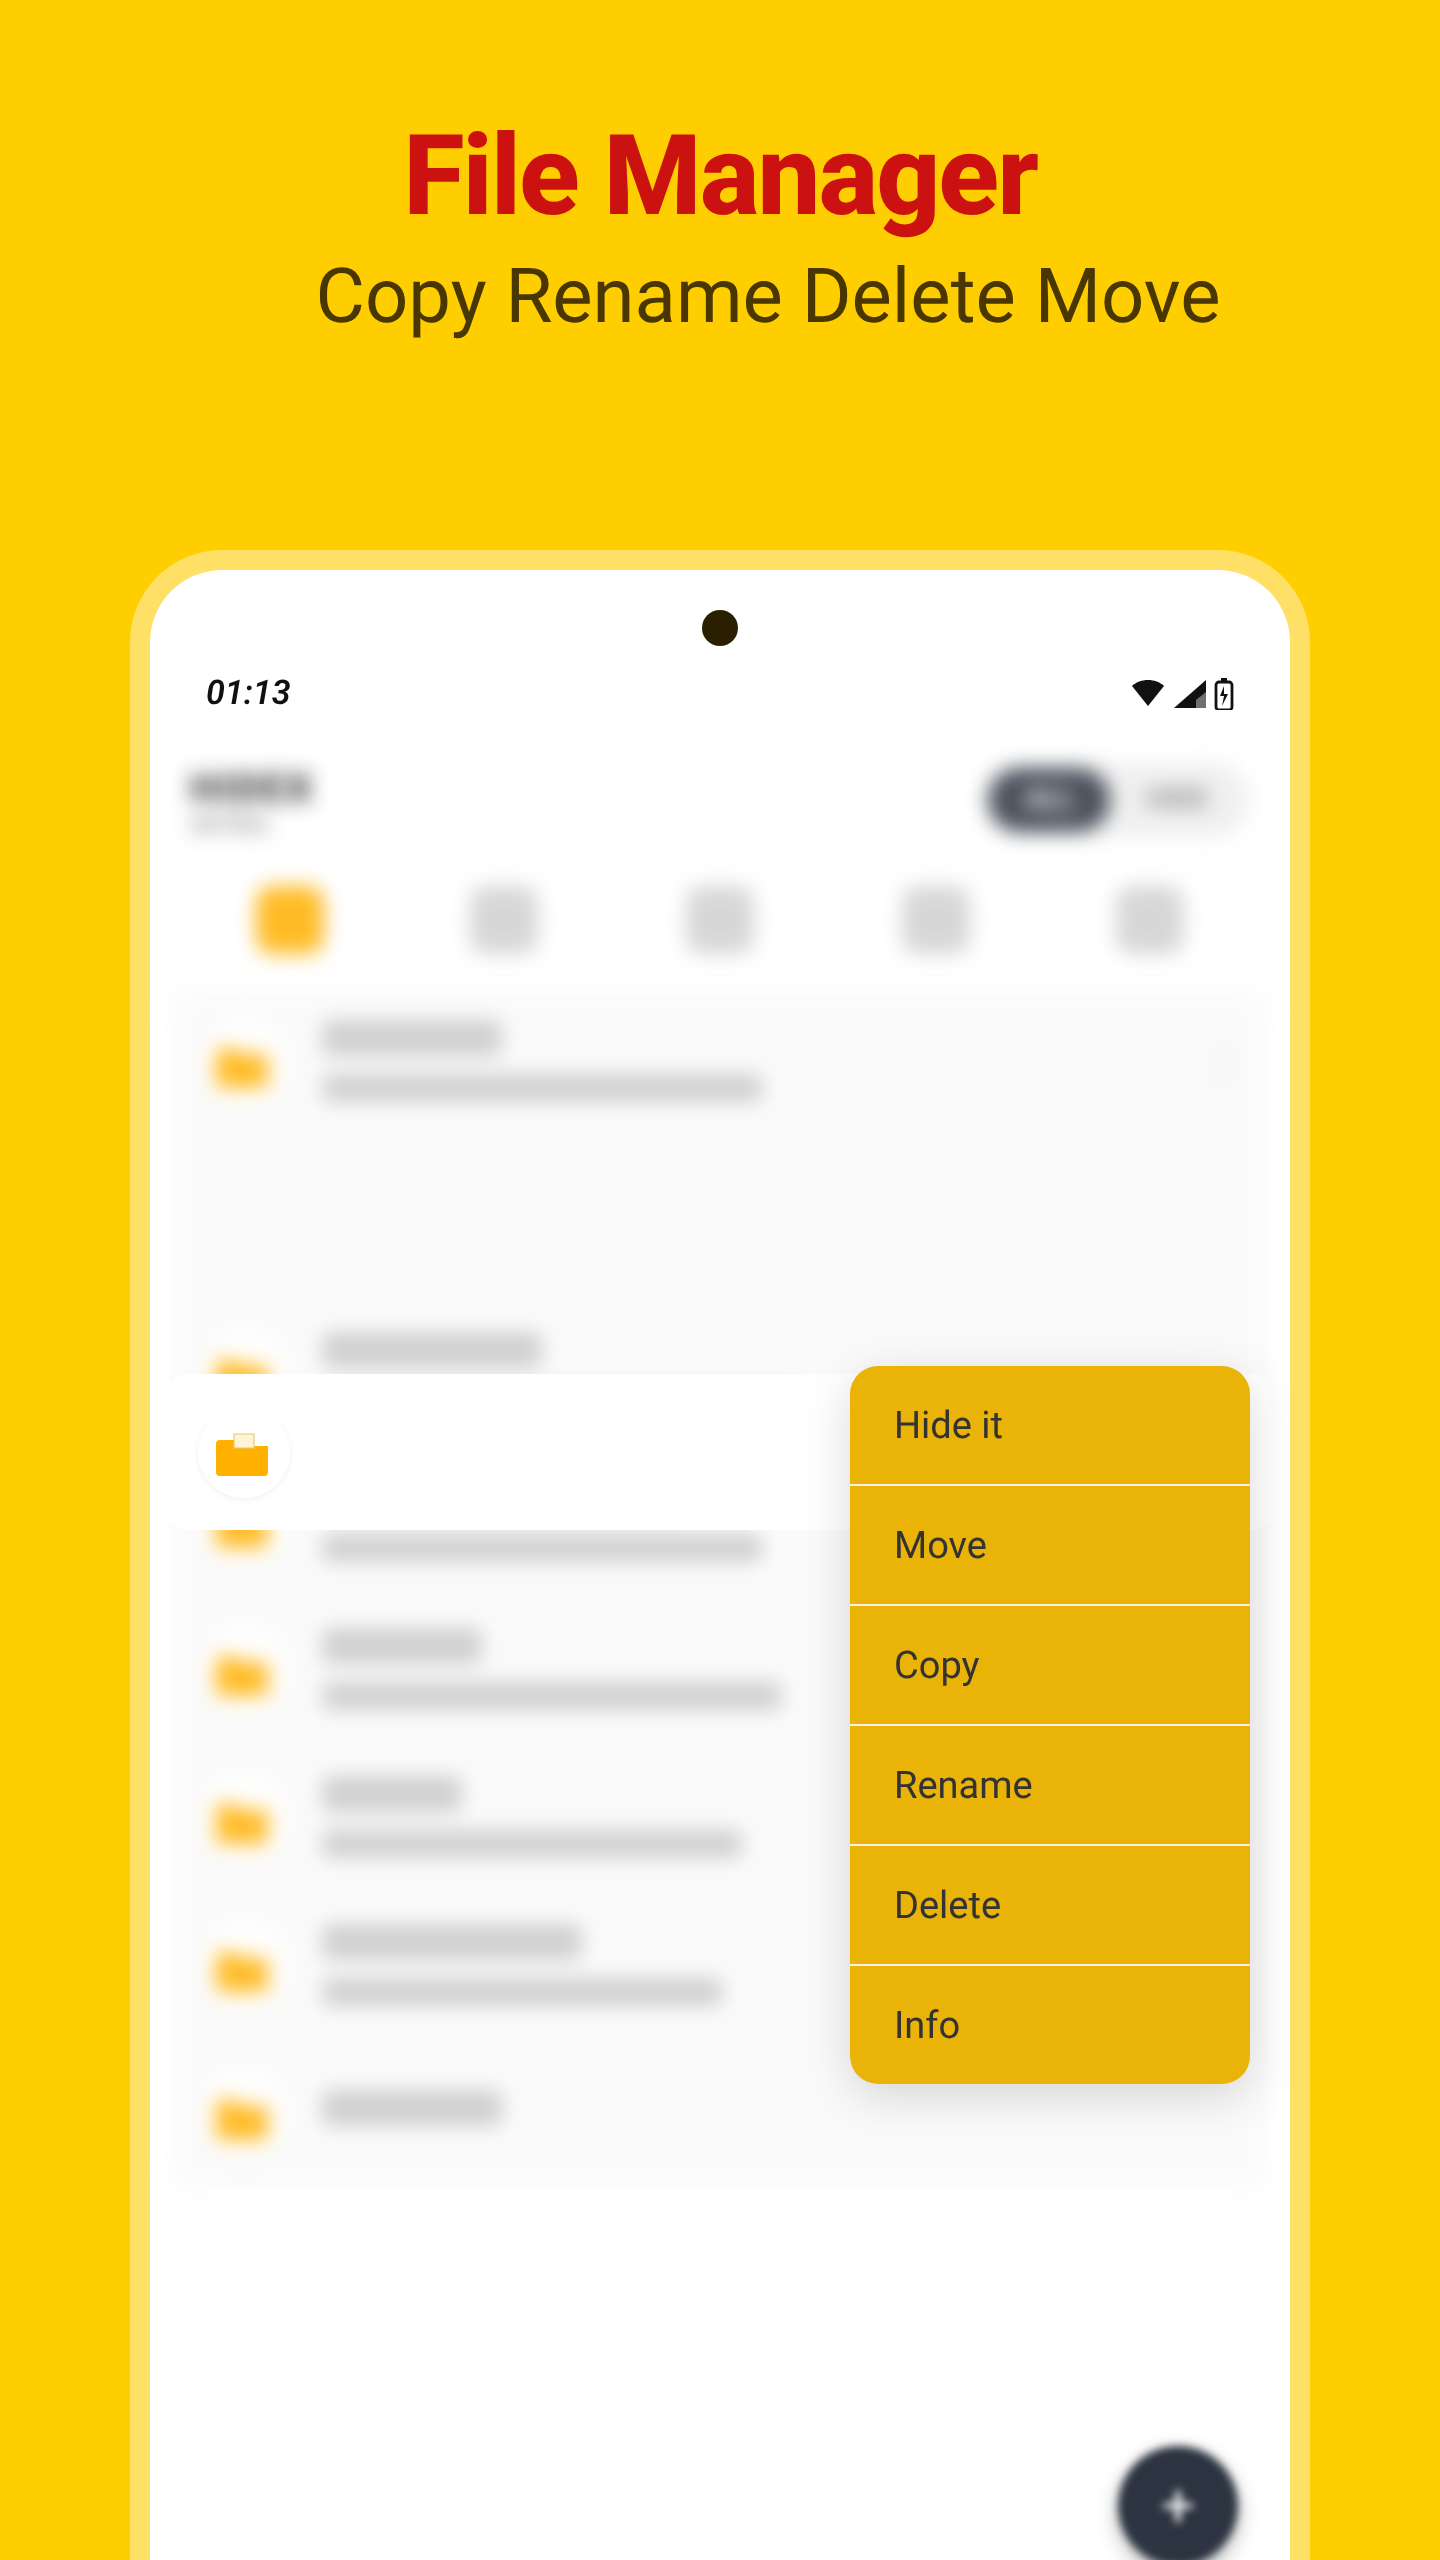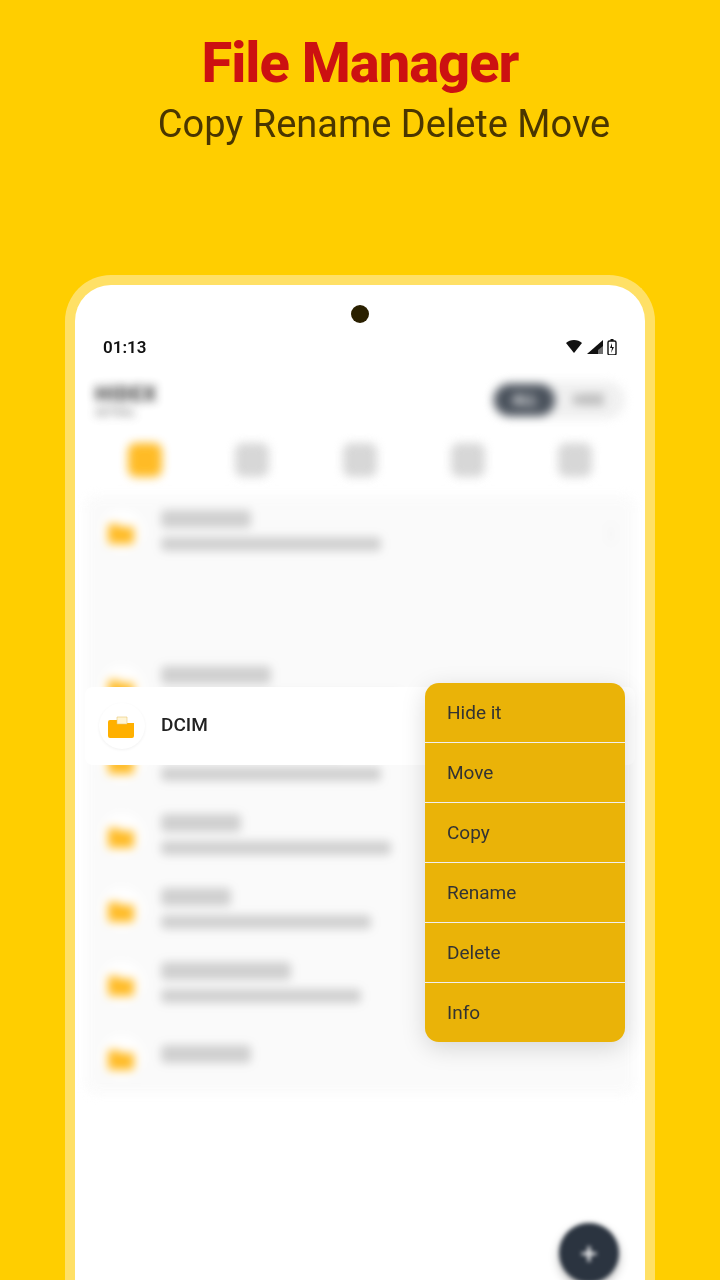--- a/index.html
+++ b/index.html
@@ -6,21 +6,21 @@
   body {
     width: 720px;
     height: 1280px;
     background: #ffce00;
     font-family: -apple-system, "Segoe UI", Roboto, sans-serif;
     overflow: hidden;
     position: relative;
   }
   .promo-header {
     text-align: center;
-    padding-top: 30px;
+    padding-top: 55px;
   }
   .promo-title {
     font-size: 56px;
     font-weight: 800;
     color: #cc1111;
     letter-spacing: -1px;
   }
   .promo-subtitle {
     font-size: 38px;
     color: #4a3600;
@@ -52,20 +52,21 @@
     border-radius: 50%;
   }
   .status-bar {
     display: flex;
     justify-content: space-between;
     align-items: center;
     padding: 52px 28px 0 28px;
     font-size: 17px;
     font-weight: 600;
     color: #111;
+    font-style: italic;
   }
   .status-icons {
     display: flex;
     gap: 4px;
     align-items: center;
   }
   .app-content {
     position: relative;
     padding: 18px 10px 0 10px;
   }
@@ -357,21 +358,20 @@
     </div>
 
     <div class="focus-row">
       <div class="folder-icon">
         <svg class="folder-svg" viewBox="0 0 28 24">
           <path d="M2 6 h8 l2 3 h14 v13 a2 2 0 0 1 -2 2 h-22 a2 2 0 0 1 -2 -2 v-14 a2 2 0 0 1 2 -2z" fill="#ffb000"></path>
           <path d="M9 3 h10 v7 h-10 z" fill="#fff5d6" stroke="#e8c874" stroke-width="0.6"></path>
         </svg>
       </div>
       <div class="file-text">
-        <div class="file-name">DCIM</div>
       </div>
     </div>
 
     <div class="context-menu">
       <div class="menu-item">Hide it</div>
       <div class="menu-item">Move</div>
       <div class="menu-item">Copy</div>
       <div class="menu-item">Rename</div>
       <div class="menu-item">Delete</div>
       <div class="menu-item">Info</div>

